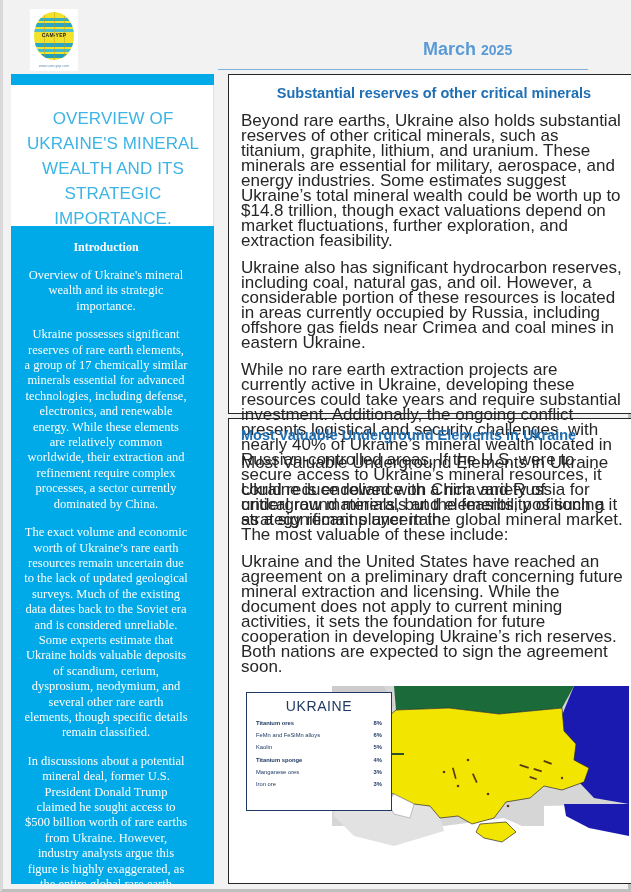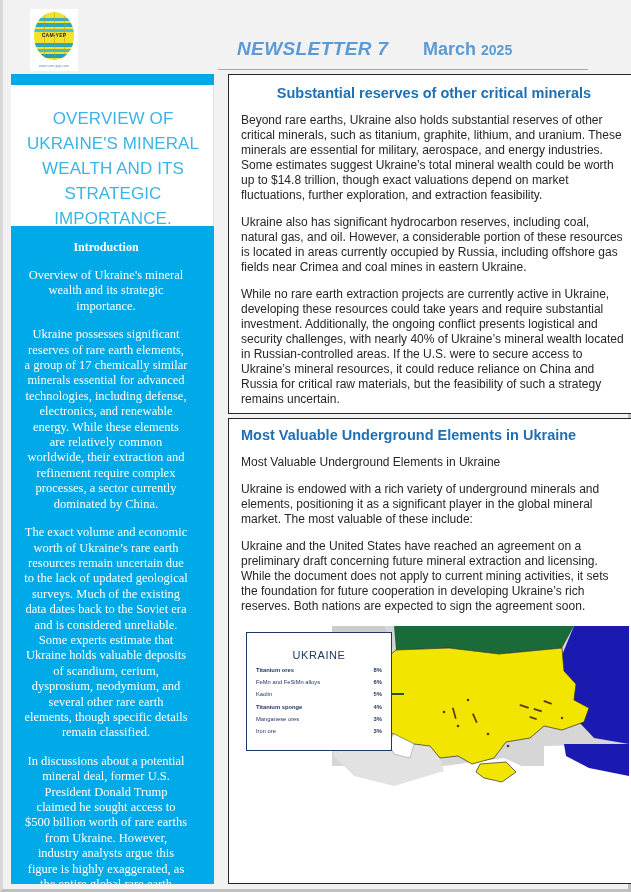--- a/index.html
+++ b/index.html
@@ -117,21 +117,21 @@
     margin-bottom:4px;
   }
   .card-a{height:340px;padding:10px 12px 0 12px;}
   .card-b{height:466px;padding:8px 12px 0 12px;}
   .sec-h{
     font-size:14.5px;font-weight:bold;color:#1f6fb5;
     margin:0 0 12px 0;
   }
   .sec-h.center{text-align:center;}
   .sec-p{
-    font-size:12px;line-height:15px;color:#262626;
+    font-size:17px;line-height:15px;color:#262626;
     margin:0 0 12px 0;
   }
 
   
   .map-wrap{
     position:relative;
     width:385px;height:178px;
     margin:4px 0 0 3px;
     background:#ffffff;
     overflow:hidden;
@@ -139,22 +139,22 @@
   .map-canvas{position:absolute;left:0;top:0;width:385px;height:178px;}
   .legend{
     position:absolute;left:2px;top:6px;width:146px;height:119px;
     background:#ffffff;
     border:1.5px solid #1f3864;
     box-sizing:border-box;
     padding:5px 9px 0 9px;
     z-index:5;
   }
   .legend-title{
-    text-align:center;font-size:11px;color:#1f3864;
-    letter-spacing:.6px;margin:11px 0 6px 0;
+    text-align:center;font-size:14px;color:#1f3864;
+    letter-spacing:.6px;margin:0 0 6px 0;
   }
   .legend-row{
     display:flex;justify-content:space-between;align-items:baseline;
     font-size:5.8px;color:#1f3864;margin-bottom:6.2px;
   }
   .legend-row.bold{font-weight:bold;}
   .legend-row .val{font-weight:bold;}
 </style>
 </head>
 <body>
@@ -172,21 +172,20 @@
         <div class="stripe s5"></div>
         <div class="stripe s6"></div>
         <div class="meridian m1"></div>
         <div class="meridian m2"></div>
         <div class="meridian m3"></div>
         <div class="globe-label">CAM-YEP</div>
       </div>
       <div class="logo-url">www.cam-yep.com</div>
     </div>
 
-    <div class="nl-title">NEWSLETTER  7</div>
 
     <div class="nl-date">
       <span>March</span>
       <span class="yr">2025</span>
     </div>
 
     <div class="header-rule"></div>
   </div>
 
   <div class="sidebar">

